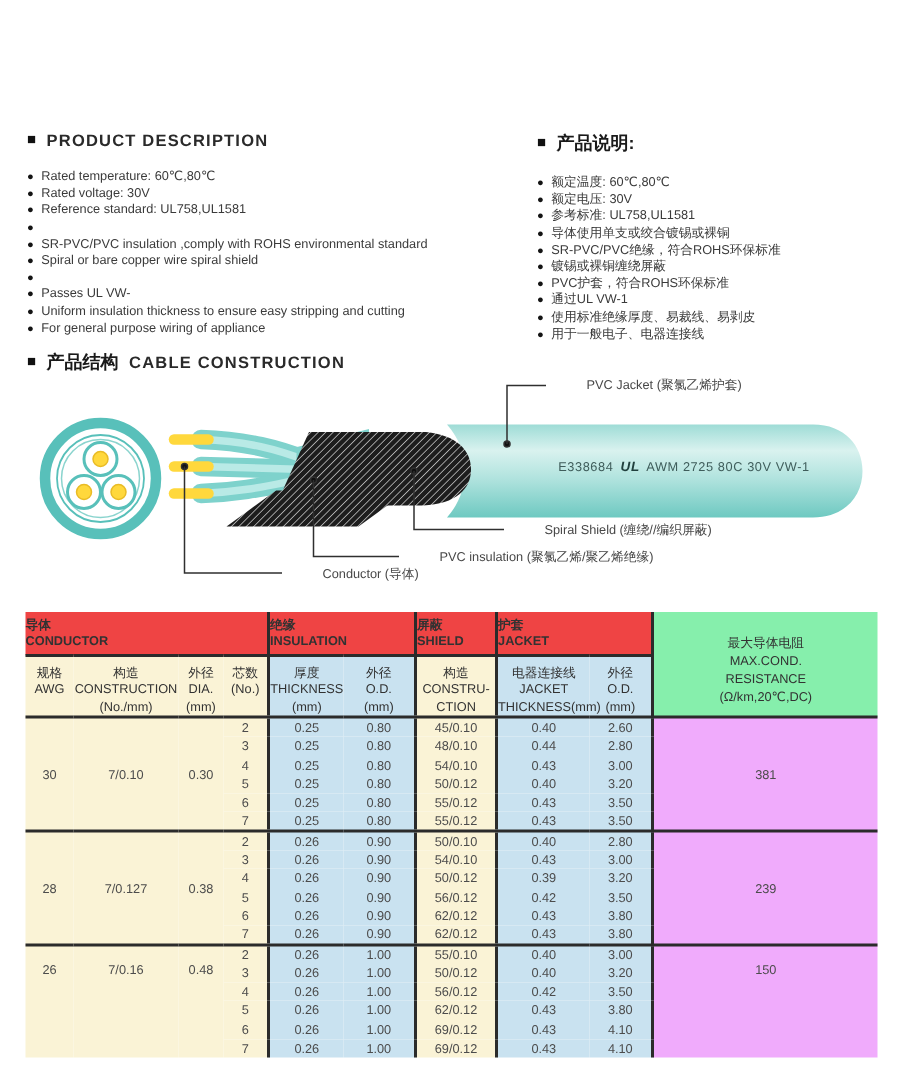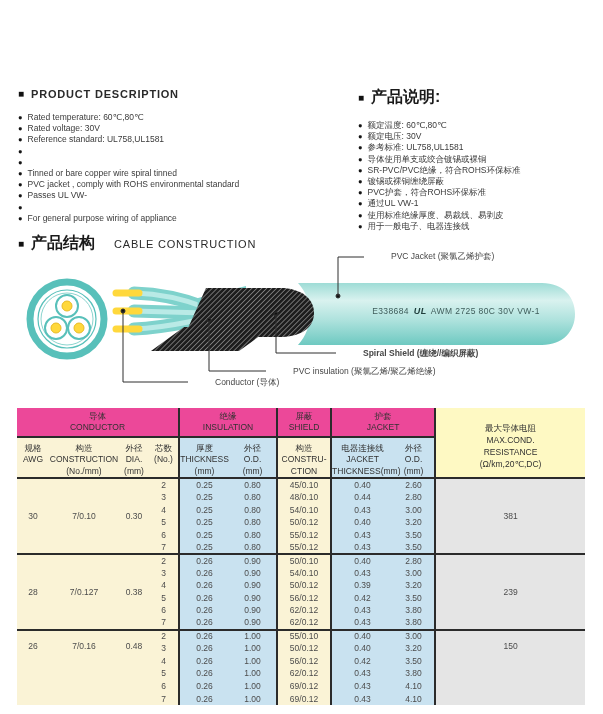--- a/index.html
+++ b/index.html
@@ -5,52 +5,52 @@
   * { margin:0; padding:0; box-sizing:border-box; }
   html,body { width:603px; height:714px; }
   body { position:relative; background:#ffffff; overflow:hidden;
          font-family:"Liberation Sans","DejaVu Sans",sans-serif; color:#3c3c3c; }
   .abs { position:absolute; }
 
   
   .sec-head { display:flex; align-items:center; gap:7px; color:#161616; }
   .sq { font-size:10px; line-height:10px; color:#111; }
   .sec-title-en { font-size:11px; font-weight:600; letter-spacing:0.8px; color:#2a2a2a; }
-  .sec-title-cn { font-size:16px; font-weight:700; color:#1a1a1a; }
-  .sec-title-sub { font-size:11px; font-weight:400; letter-spacing:0.8px; color:#2a2a2a; margin-left:12px; }
+  .sec-title-cn { font-size:12px; font-weight:700; color:#1a1a1a; }
+  .sec-title-sub { font-size:11px; font-weight:700; letter-spacing:0.8px; color:#2a2a2a; }
 
   
   ul.bullets { list-style:none; margin-top:12px; }
   ul.bullets li { display:flex; align-items:flex-start; gap:5px; font-size:8.5px;
                   line-height:11.2px; color:#3a3a3a; white-space:nowrap; }
   .blt { font-size:7.5px; line-height:11.2px; color:#141414; }
 
   
   .lbl { position:absolute; font-size:8.5px; color:#474747; white-space:nowrap;margin-left:23px; }
   .marking { position:absolute; left:348px; top:306px; width:216px; text-align:center;
              font-size:8.5px; color:#3f5d5b; letter-spacing:0.4px; white-space:nowrap; }
   .ul-mark { font-weight:700; font-style:italic; font-size:9px; color:#203f3d; padding:0 2px; }
   svg.diagram { position:absolute; left:0; top:0; pointer-events:none; }
 
   
   table.spec { position:absolute; left:17px; top:408px; width:568px;
                border-collapse:collapse; table-layout:fixed;
                font-size:8.5px; color:#4c4c4c; }
   .spec th { font-weight:400; color:#323232; }
-  .spec .gh { height:29px; vertical-align:middle; text-align:center; white-space:pre-line;
-              line-height:1.3; border-bottom:2px solid #2b2b2b; background:#ec4899; }
+  .spec .gh { height:29px; vertical-align:middle; text-align:left; white-space:pre-line;
+              line-height:1.3; border-bottom:2px solid #2b2b2b; background:#ef4444;font-weight:bold; }
   .spec .sh { height:36px; vertical-align:top; padding-top:5px; text-align:center;
               white-space:pre-line; line-height:1.35; border-bottom:2px solid #2b2b2b; }
   .spec .res-head { vertical-align:bottom; padding-bottom:7px; text-align:center;
               white-space:pre-line; line-height:1.4; border-bottom:2px solid #2b2b2b;
-              background:#fef9c3; }
+              background:#86efac; }
   .spec td { height:12.6px; text-align:center; line-height:1; padding:0; }
   .cr { background:#faf3d6; }
   .bu { background:#c9e2f0; }
-  .wh { background:#e5e5e5; }
+  .wh { background:#f0abfc; }
   .vl { border-left:2px solid #2b2b2b; }
   .bb { border-bottom:2px solid #2b2b2b; }
   .span-cell { vertical-align:middle; }
   tbody.low .span-cell { vertical-align:top; padding-top:11px; }
 </style>
 </head>
 <body>
 
 <div class="abs" style="left:18px; top:88px; width:332px;">
   <div class="sec-head">
@@ -68,35 +68,36 @@
       </li>
     <li>
         <span class="blt">●</span>
         <span>Reference standard: UL758,UL1581</span>
       </li>
     <li>
         <span class="blt">●</span>
       </li>
     <li>
         <span class="blt">●</span>
-      </li>
-    <li>
-        <span class="blt">●</span>
-        <span>Tinned or bare copper wire spiral tinned</span>
-      </li>
-    <li>
-        <span class="blt">●</span>
-        <span>PVC jacket , comply with ROHS environmental standard</span>
+        <span>SR-PVC/PVC insulation ,comply with ROHS environmental standard</span>
+      </li>
+    <li>
+        <span class="blt">●</span>
+        <span>Spiral or bare copper wire spiral shield</span>
+      </li>
+    <li>
+        <span class="blt">●</span>
       </li>
     <li>
         <span class="blt">●</span>
         <span>Passes UL VW-</span>
       </li>
     <li>
         <span class="blt">●</span>
+        <span>Uniform insulation thickness to ensure easy stripping and cutting</span>
       </li>
     <li>
         <span class="blt">●</span>
         <span>For general purpose wiring of appliance</span>
       </li>
   </ul>
 </div>
 
 <div class="abs" style="left:358px; top:87px; width:240px;">
   <div class="sec-head">
@@ -209,21 +210,21 @@
   </g>
 </svg>
 
 <div class="marking">
   <span>E338684</span>
   <span class="ul-mark">UL</span>
   <span>AWM 2725 80C 30V VW-1</span>
 </div>
 
 <div class="lbl" style="left:368px; top:251px;">PVC Jacket (聚氯乙烯护套)</div>
-<div class="lbl" style="left:340px; top:348px;font-weight:bold;">Spiral Shield (缠绕//编织屏蔽)</div>
+<div class="lbl" style="left:340px; top:348px;">Spiral Shield (缠绕//编织屏蔽)</div>
 <div class="lbl" style="left:270px; top:366px;">PVC insulation (聚氯乙烯/聚乙烯绝缘)</div>
 <div class="lbl" style="left:192px; top:377px;text-align:right;">Conductor (导体)</div>
 
 <table class="spec">
   <colgroup>
     <col style="width:32px">
       <col style="width:70px">
       <col style="width:30px">
       <col style="width:30px">
     <col style="width:50px">

